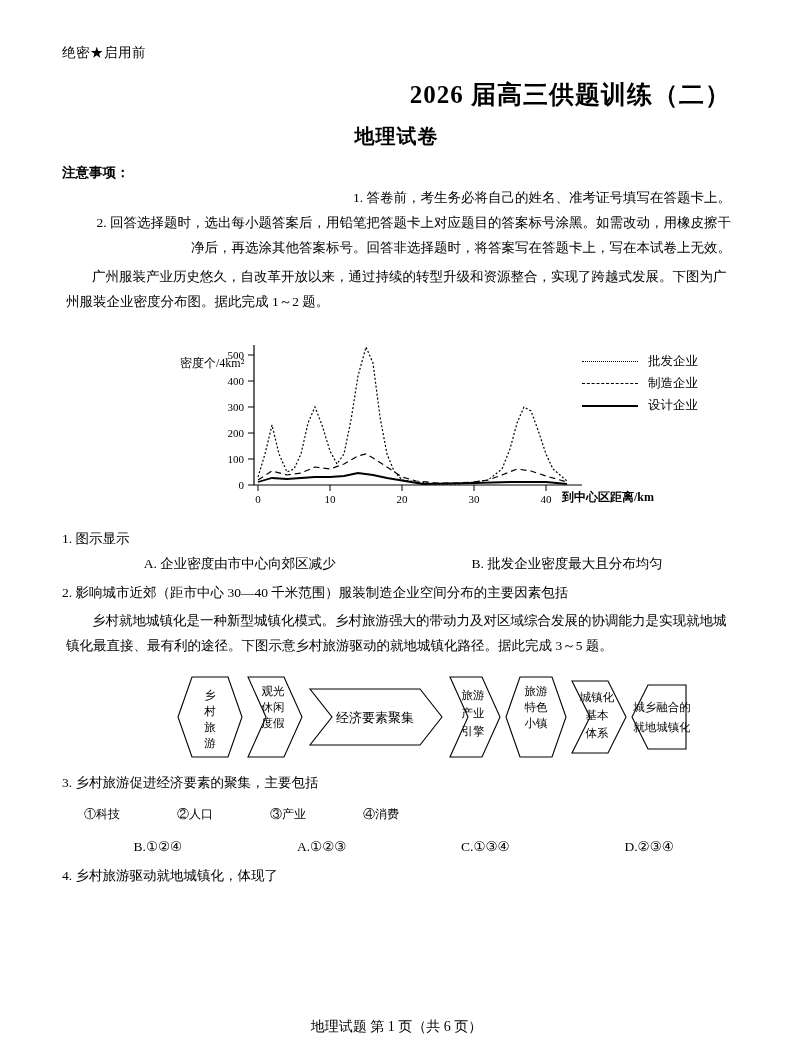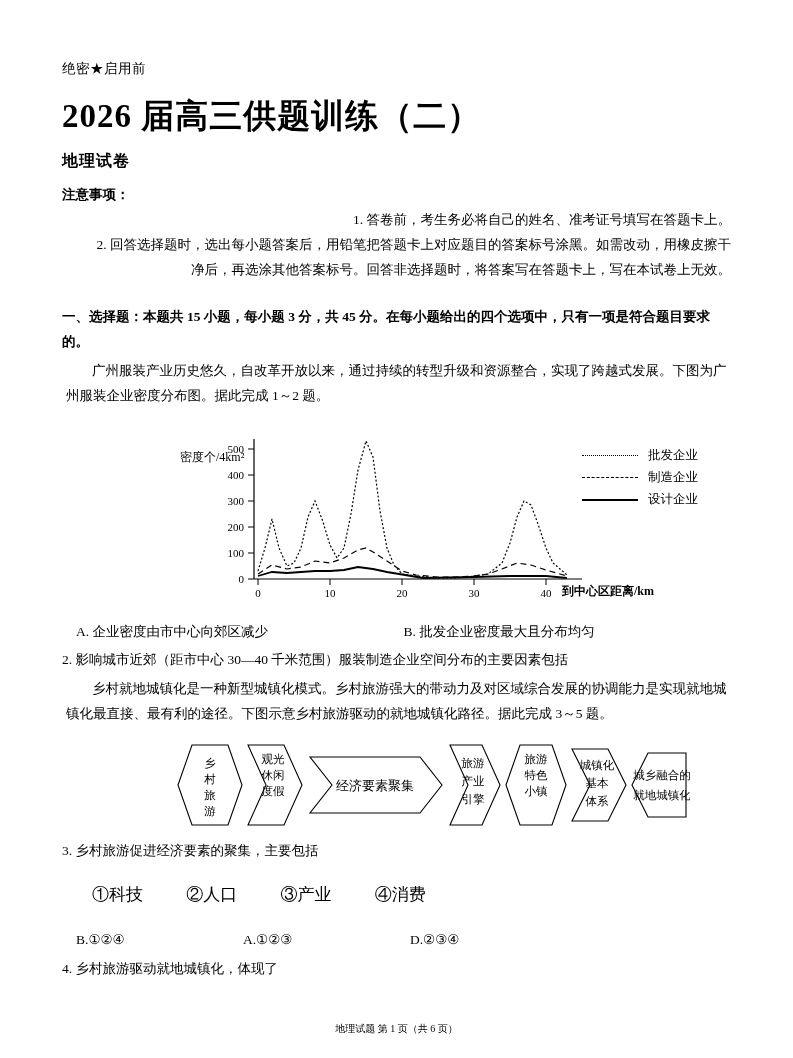--- a/index.html
+++ b/index.html
@@ -17,32 +17,32 @@
     height: 1058px;
     margin: 0 auto;
     background: #fff;
     overflow: hidden;
     box-sizing: border-box;
     padding: 44px 62px 0 62px;
   }
   .secret {
     font-size: 13.5px;
     letter-spacing: 0.5px;
-    margin: 16px 0 16px 0;
+    margin: 0 0 16px 0;
   }
   .title-main {
-    text-align: left;
-    font-size: 33px;
+    text-align: right;
+    font-size: 25px;
     font-weight: bold;
     letter-spacing: 1px;
     margin: 10px 0 2px 0;
   }
   .title-sub {
-    text-align: left;
-    font-size: 16px;
+    text-align: center;
+    font-size: 20px;
     font-weight: bold;
     letter-spacing: 1px;
     margin: 12px 0 6px 0;
   }
   .notice-head {
     font-size: 13.5px;
     font-weight: bold;
     margin: 14px 0 4px 0;
   }
   .notice-item {
@@ -67,32 +67,33 @@
   .qline {
     font-size: 13.5px;
     line-height: 1.8;
     margin: 4px 0 0 0;
   }
   .opts {
     font-size: 13.5px;
     line-height: 1.9;
     display: flex;
     margin: 0;
+    text-align: center;
   }
   .opts .o {
     display: inline-block;
   }
   .opts-2 .o:nth-child(1) { width: 340px; padding-left: 14px; }
   .opts-2 .o:nth-child(2) { width: 340px; }
   .opts-4 .o { width: 167px; }
   .opts-4.pad .o:nth-child(1) { padding-left: 14px; }
   .opts-num {
-    font-size: 17px;
+    font-size: 12px;
     line-height: 1.9;
-    margin: 16px;
+    margin: 8px;
     padding-left: 14px;
   }
   .opts-num span { display: inline-block; }
 
   
   .chart-wrap {
     position: relative;
     height: 200px;
     margin: 8px 0 2px 0;
   }
@@ -144,41 +145,38 @@
     height: 96px;
     margin: 10px 0 6px 0;
   }
 
   .footer {
     position: absolute;
     left: 0;
     right: 0;
     bottom: 22px;
     text-align: center;
-    font-size: 10px;
+    font-size: 14px;
   }
   .footer .fnum { font-family: "Liberation Serif", serif; }
 </style>
 </head>
 <body>
 
 <div class="page">
 
   <div class="secret">绝密★启用前</div>
 
   <div class="title-main">2026 届高三供题训练（二）</div>
   <div class="title-sub">地理试卷</div>
 
   <div class="notice-head">注意事项：</div>
   <p class="notice-item">1. 答卷前，考生务必将自己的姓名、准考证号填写在答题卡上。</p>
   <p class="notice-item">2. 回答选择题时，选出每小题答案后，用铅笔把答题卡上对应题目的答案标号涂黑。如需改动，用橡皮擦干净后，再选涂其他答案标号。回答非选择题时，将答案写在答题卡上，写在本试卷上无效。</p>
 
-  <div class="section-head">
-    <b>一、选择题：</b><b>本题共 15 小题，每小题 3 分，共 45 分。在每小题给出的四个选项中，只有一项是符合题目要求的。</b>
-  </div>
 
   <p class="para">广州服装产业历史悠久，自改革开放以来，通过持续的转型升级和资源整合，实现了跨越式发展。下图为广州服装企业密度分布图。据此完成 1～2 题。</p>
 
   <div class="chart-wrap">
     <div class="chart-ylabel">密度个/4km²</div>
     <div class="chart-xlabel">到中心区距离/km</div>
 
     <svg width="420" height="180" viewBox="0 0 420 180" style="position:absolute;left:120px;top:14px;">
 
       <line x1="72" y1="8" x2="72" y2="148" stroke="#000" stroke-width="1.2"></line>
@@ -234,20 +232,21 @@
       </div>
       <div class="legend-row">
         <span class="legend-key solid">
             <i></i>
           </span>
         <span>设计企业</span>
       </div>
     </div>
   </div>
 
+  <p class="qline">1. 图示显示</p>
   <div class="opts opts-2">
     <span class="o">A. 企业密度由市中心向郊区减少</span>
     <span class="o">B. 批发企业密度最大且分布均匀</span>
   </div>
 
   <p class="qline">2. 影响城市近郊（距市中心 30—40 千米范围）服装制造企业空间分布的主要因素包括</p>
 
   <p class="para">乡村就地城镇化是一种新型城镇化模式。乡村旅游强大的带动力及对区域综合发展的协调能力是实现就地城镇化最直接、最有利的途径。下图示意乡村旅游驱动的就地城镇化路径。据此完成 3～5 题。</p>
 
   <div class="flow">
@@ -301,20 +300,21 @@
   <p class="qline">3. 乡村旅游促进经济要素的聚集，主要包括</p>
   <div class="opts-num">
     <span style="width:90px">①科技</span>
     <span style="width:90px">②人口</span>
     <span style="width:90px">③产业</span>
     <span style="width:90px">④消费</span>
   </div>
   <div class="opts opts-4 pad">
     <span class="o">B.①②④</span>
     <span class="o">A.①②③</span>
+    <span class="o">C.①③④</span>
     <span class="o">D.②③④</span>
   </div>
 
   <p class="qline">4. 乡村旅游驱动就地城镇化，体现了</p>
 
   <div class="footer">
     <span>地理试题 第</span>
     <span class="fnum">1</span>
     <span>页（共</span>
     <span class="fnum">6</span>

